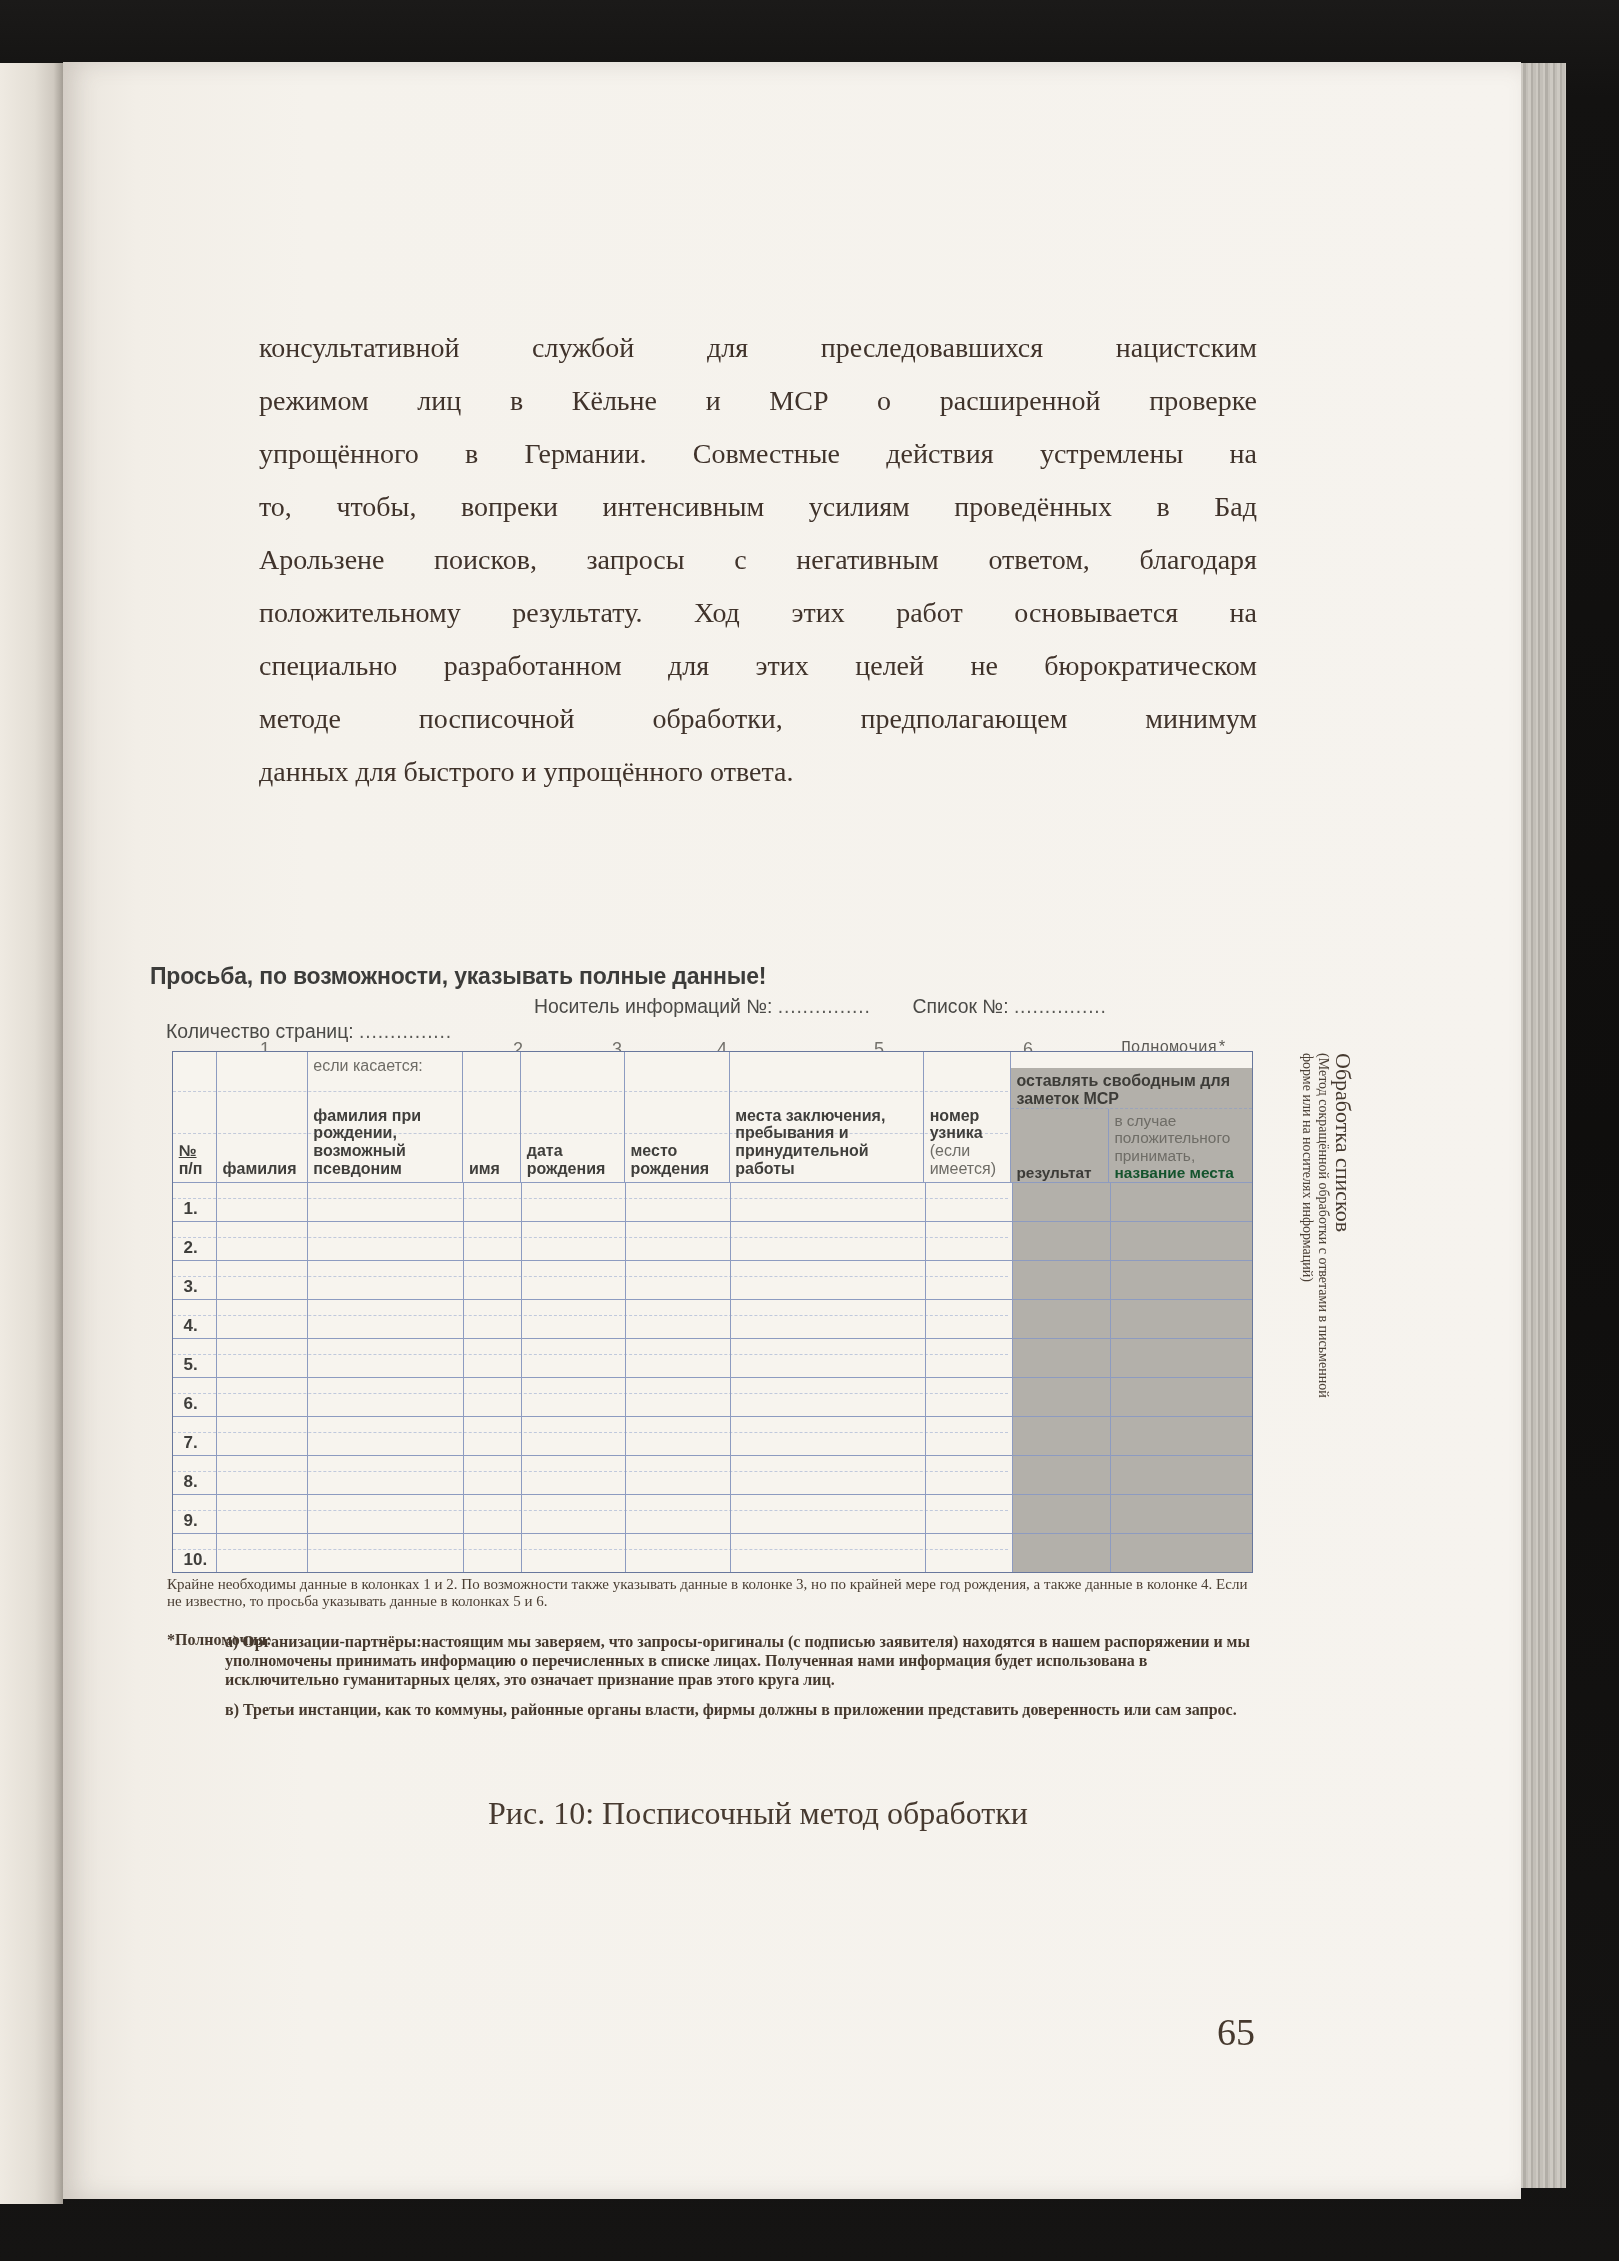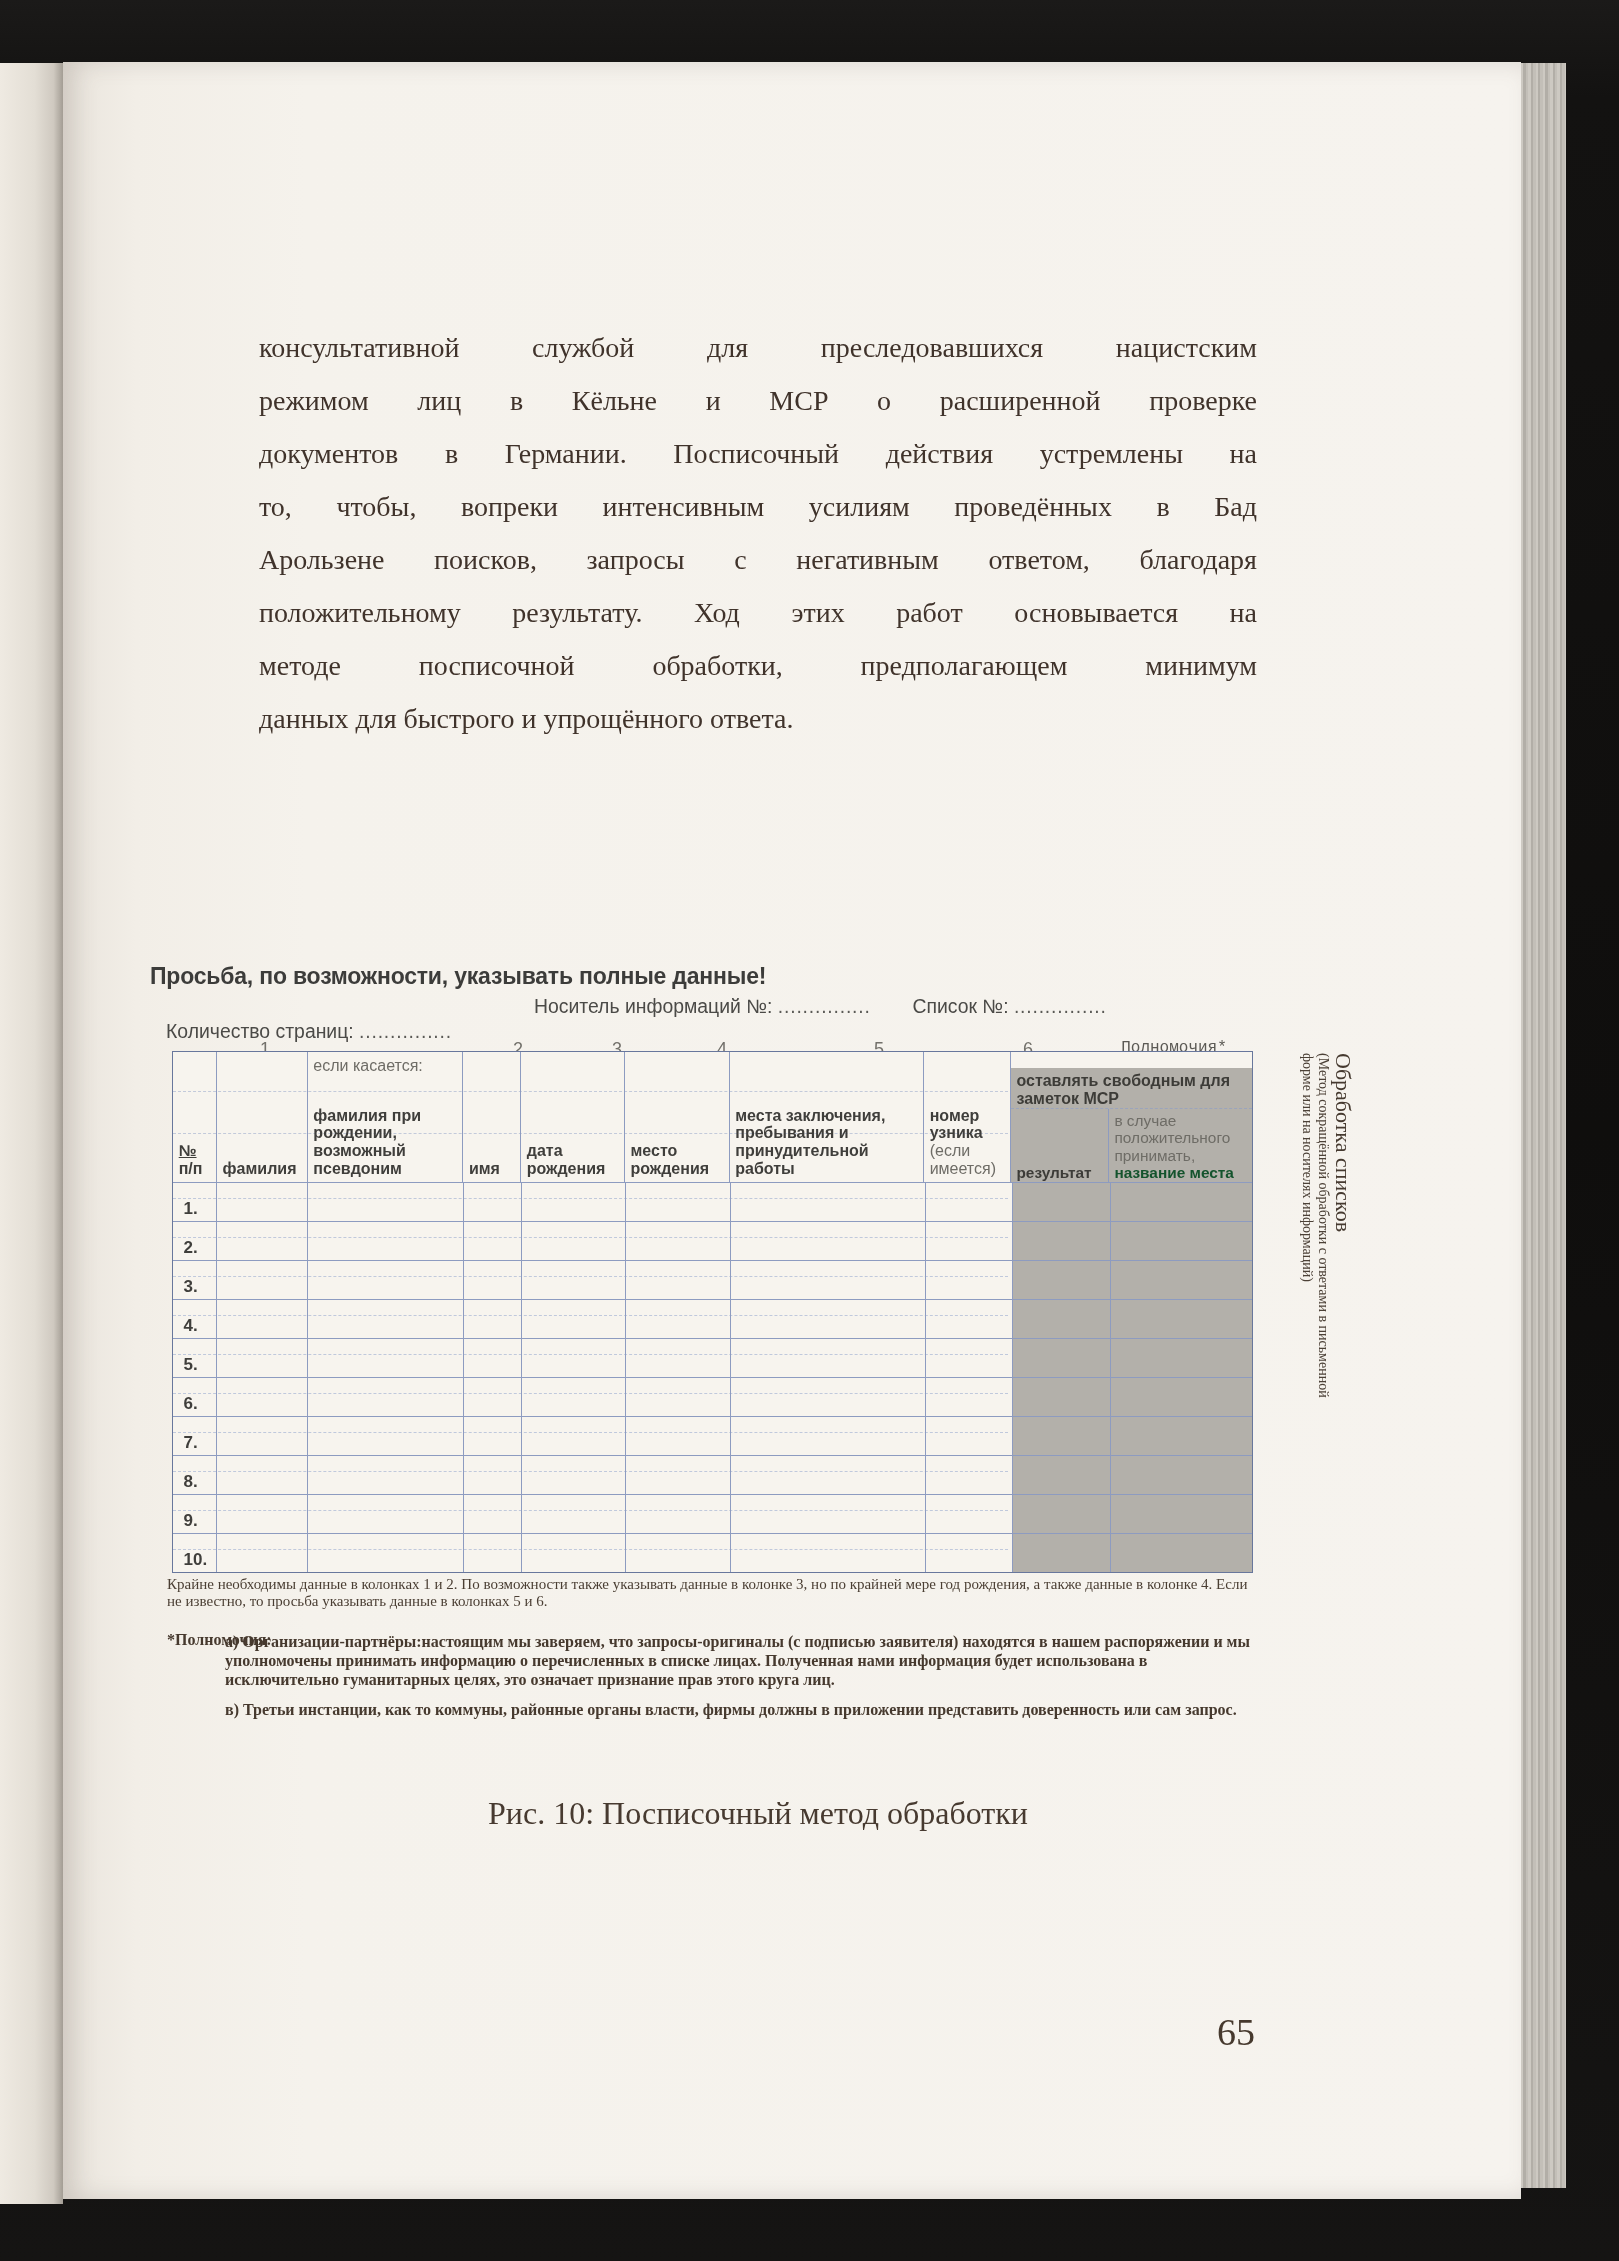--- a/index.html
+++ b/index.html
@@ -89,24 +89,25 @@
 
 <div class="photo">
   <div class="adjacent-page"></div>
   <div class="page-stack"></div>
 
   <div class="page">
 
     <div class="para">
       <div class="ln">консультативной службой для преследовавшихся нацистским</div>
       <div class="ln">режимом лиц в Кёльне и МСР о расширенной проверке</div>
-      <div class="ln">документов в Германии. Посписочный действия устремлены на</div>
+      <div class="ln">упрощённого в Германии. Совместные действия устремлены на</div>
       <div class="ln">то, чтобы, вопреки интенсивным усилиям проведённых в Бад</div>
       <div class="ln">Арользене поисков, запросы с негативным ответом, благодаря</div>
       <div class="ln">положительному результату. Ход этих работ основывается на</div>
+      <div class="ln">специально разработанном для этих целей не бюрократическом</div>
       <div class="ln">методе посписочной обработки, предполагающем минимум</div>
       <div class="ln last">данных для быстрого и упрощённого ответа.</div>
     </div>
 
     <div class="form-title">Просьба, по возможности, указывать полные данные!</div>
     <div class="carrier-line">
       <span>Носитель информаций №:</span>
       <span class="dots">...............</span>
       <span class="gap"></span>
       <span>Список №:</span>

